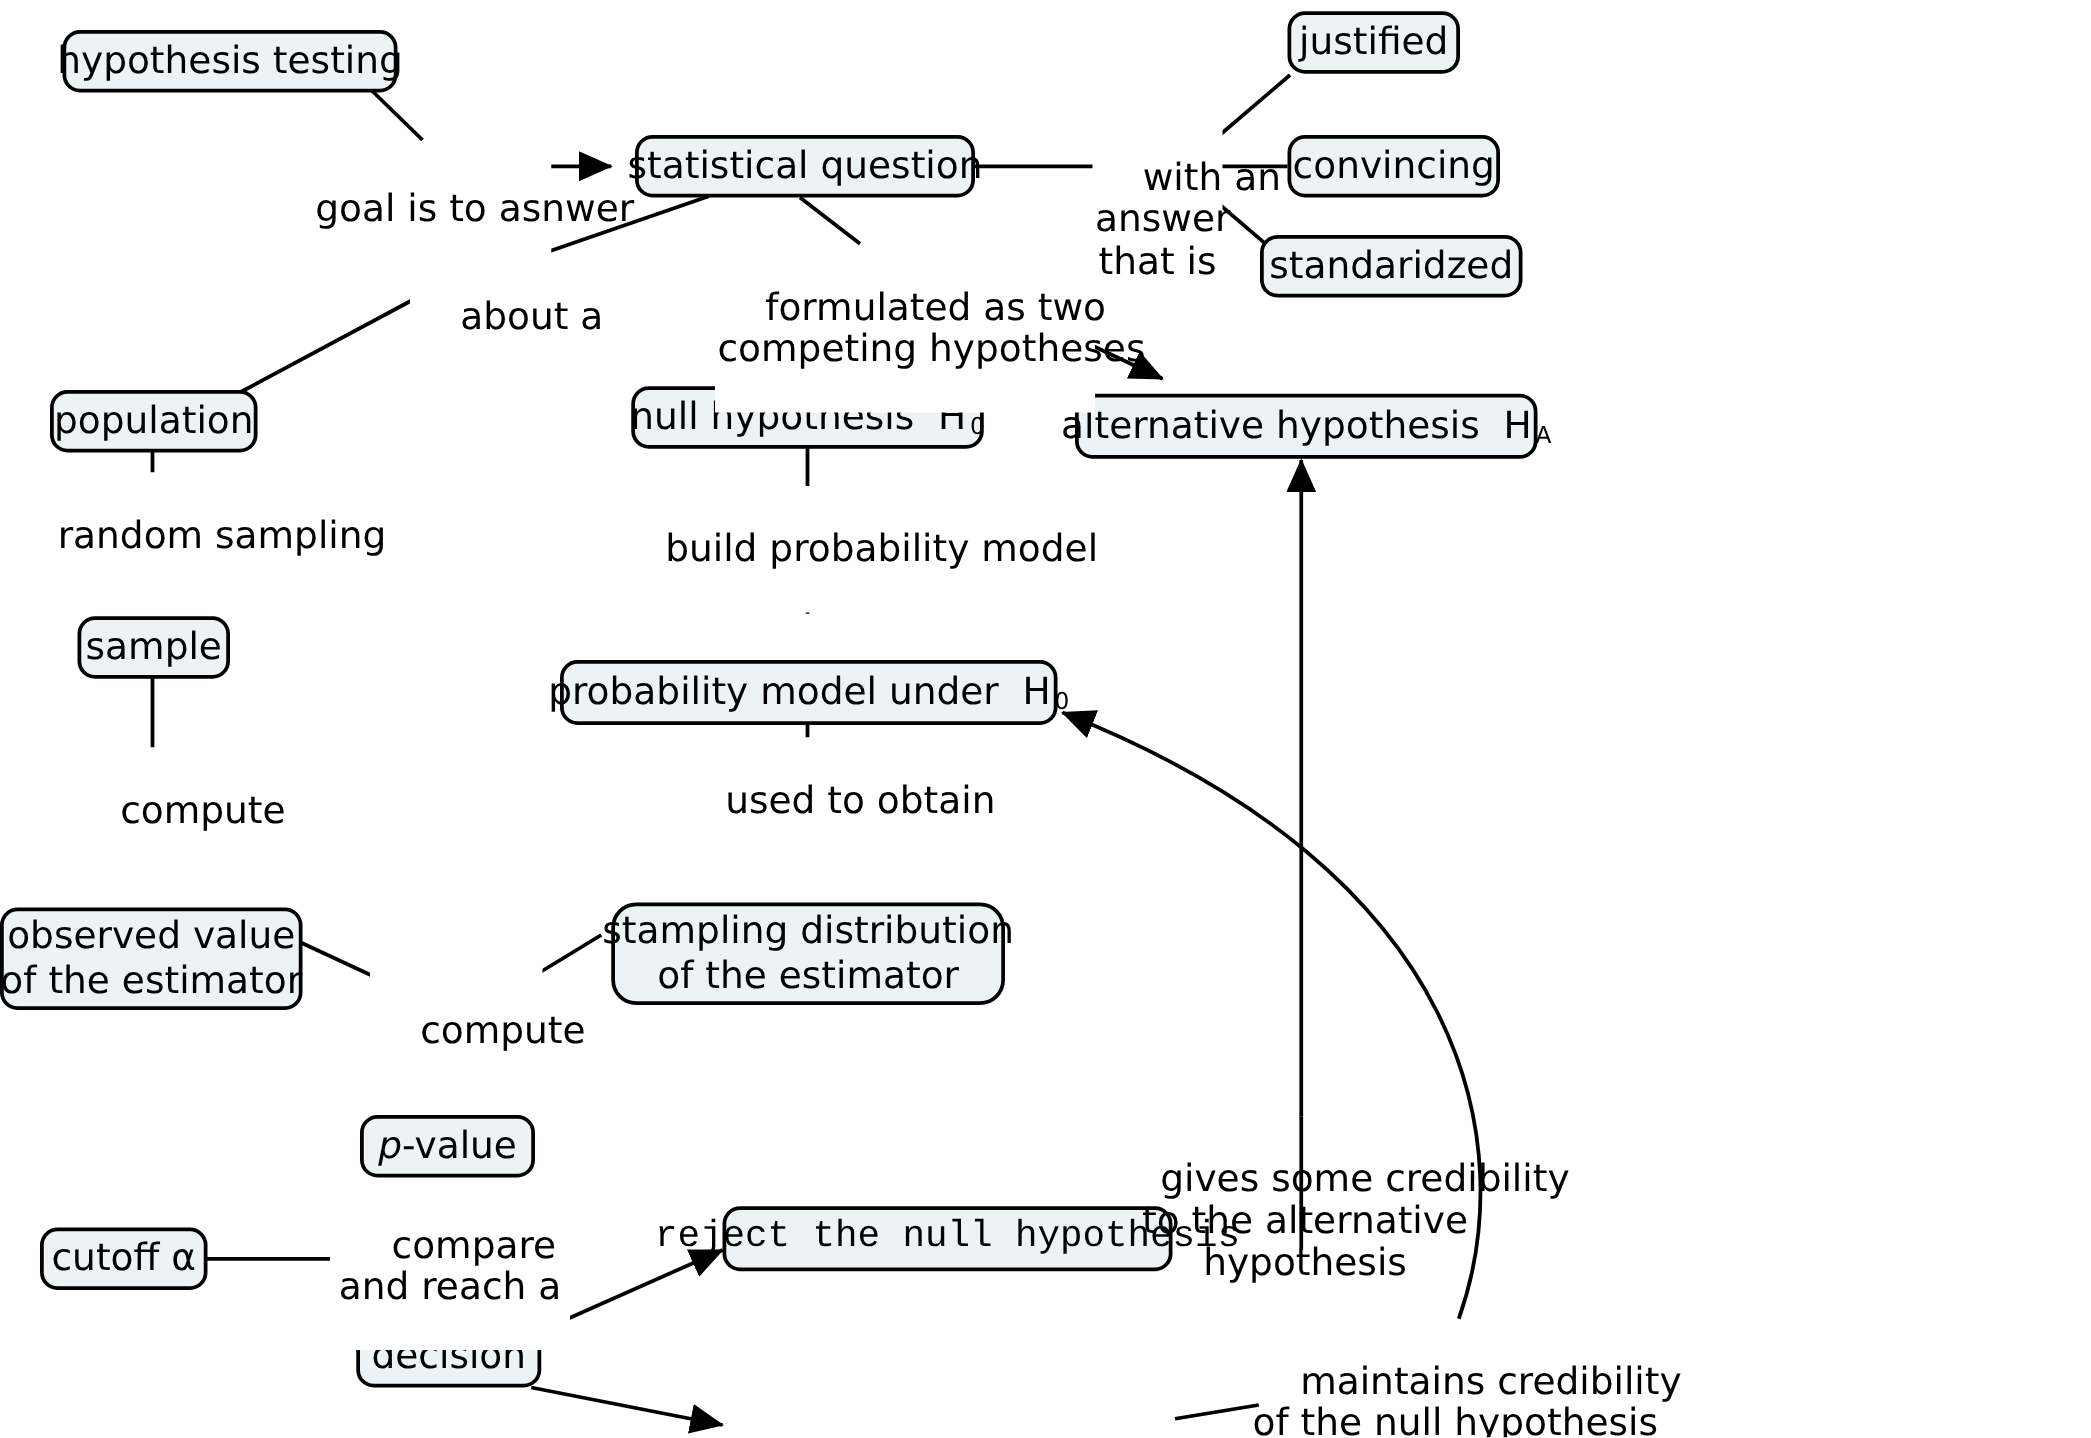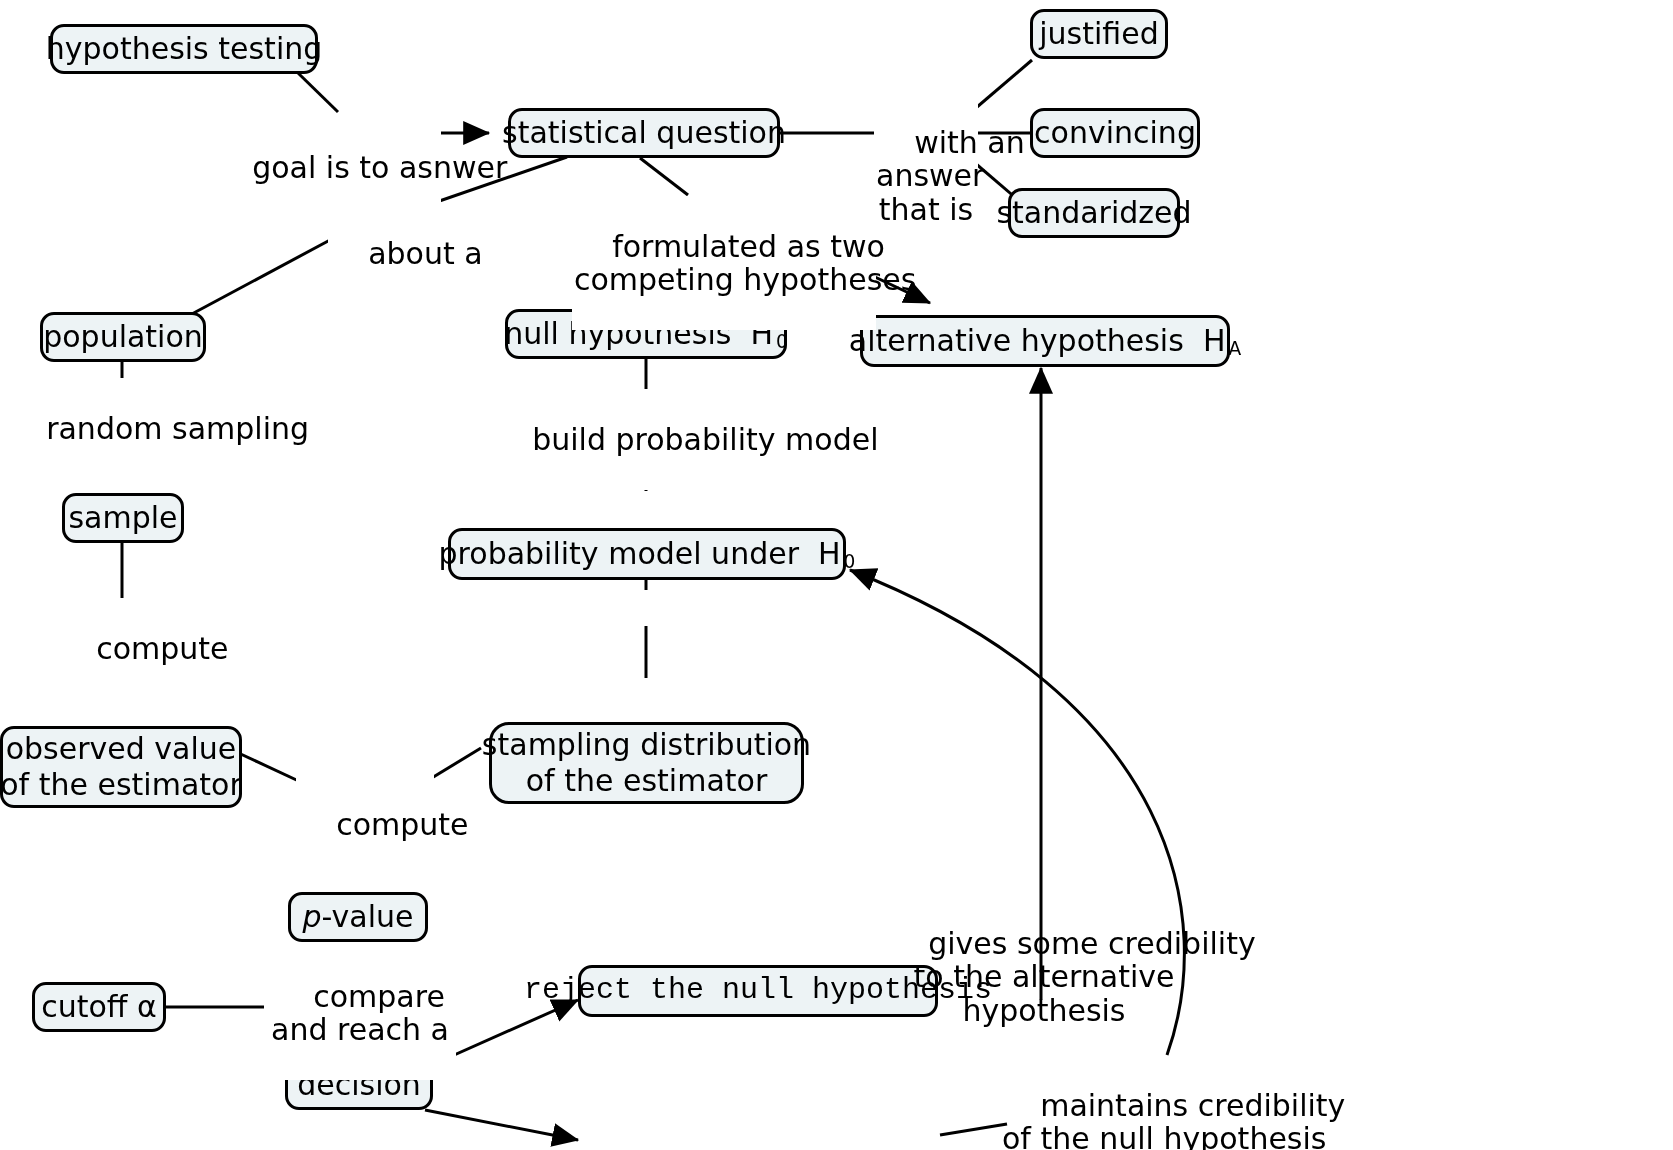--- a/index.html
+++ b/index.html
@@ -151,21 +151,21 @@
   </div>
 
   <div class="node" style="left:1030px; top:9px; width:138px; height:50px;">
     <span>justified</span>
   </div>
 
   <div class="node" style="left:1030px; top:108px; width:170px; height:50px;">
     <span>convincing</span>
   </div>
 
-  <div class="node" style="left:1008px; top:188px; width:172px; height:50px;">
+  <div class="node" style="left:1008px; top:188px; width:210px; height:50px;">
     <span>standaridzed</span>
   </div>
 
   <div class="node" style="left:40px; top:312px; width:166px; height:50px;">
     <span>population</span>
   </div>
 
   <div class="node" style="left:505px; top:309px; width:282px; height:50px;">
     <span><span>null hypothesis  H</span><sub>0</sub></span>
   </div>
@@ -233,20 +233,23 @@
   </div>
 
   <div class="edge-label" style="left:492px; top:389px; width:300px; text-align:center;">
     <span>build probability model</span>
   </div>
 
   <div class="edge-label" style="left:56px; top:598px; width:134px; text-align:center;">
     <span>compute</span>
   </div>
 
+  <div class="edge-label" style="left:540px; top:590px; width:212px; text-align:center;">
+    <span>used to obtain</span>
+  </div>
 
   <div class="edge-label" style="left:296px; top:774px; width:134px; text-align:center;">
     <span>compute</span>
   </div>
 
   <div class="edge-label" style="left:264px; top:946px; width:188px; text-align:center;">
     <span>compare
 and reach a</span>
   </div>
 

